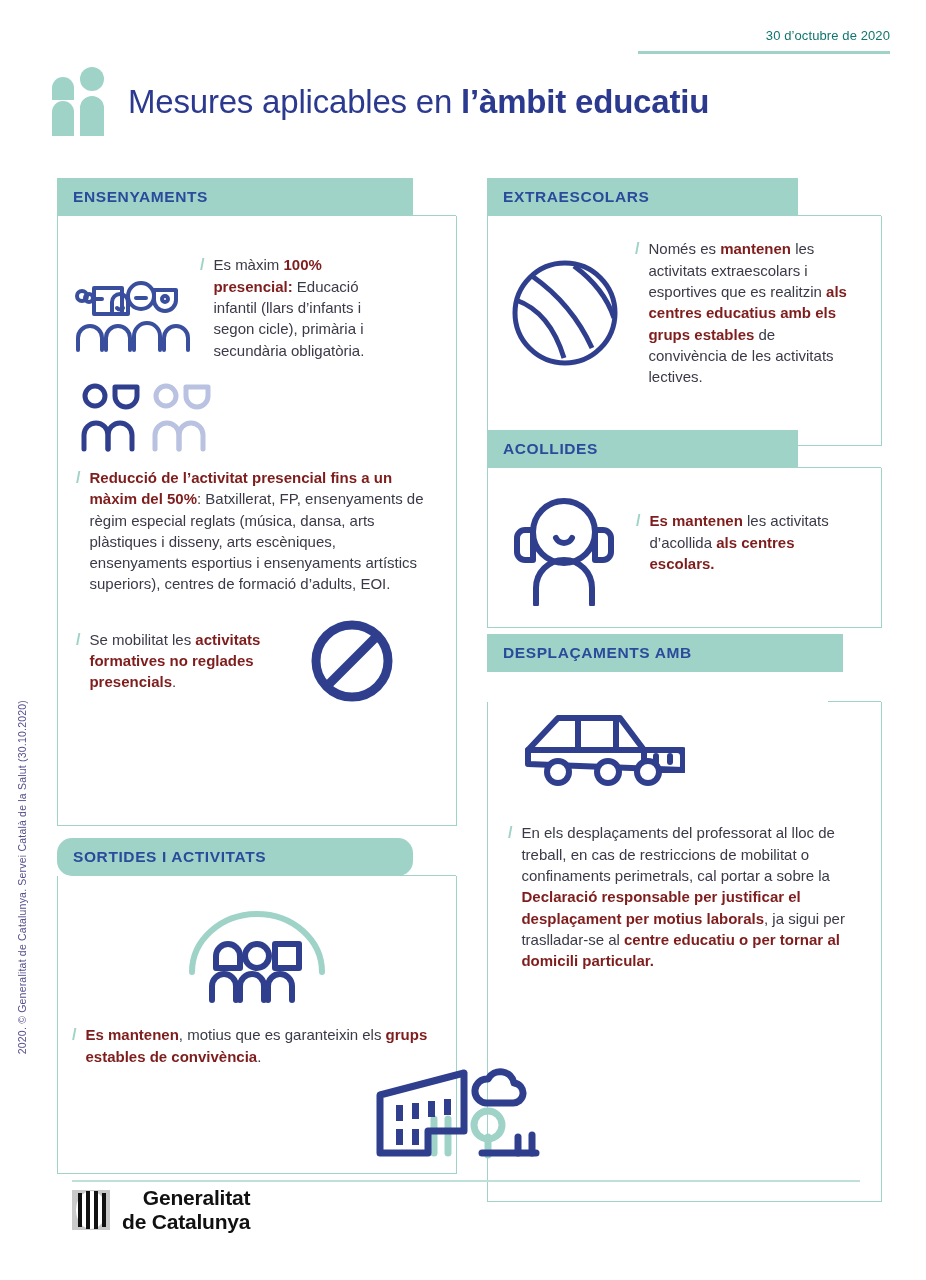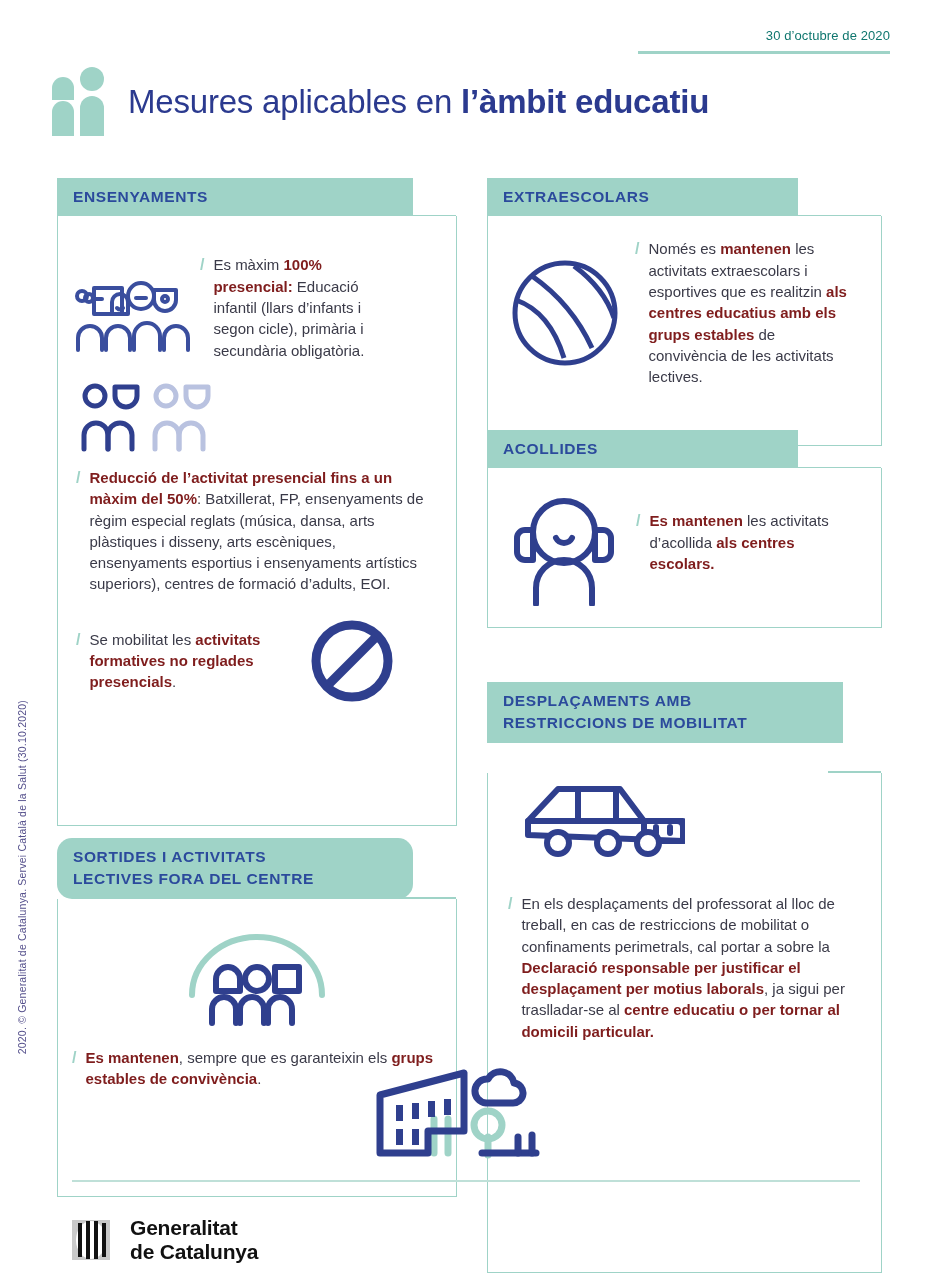--- a/index.html
+++ b/index.html
@@ -153,21 +153,21 @@
 
   #panel-acollides { left: 487px; top: 430px; width: 395px; }
   #panel-acollides .panel-band { width: 295px; }
   #panel-acollides .panel-box { width: 395px; height: 160px; }
   #panel-acollides .panel-box::before{ left:295px; right:0; }
   .acoll-row { display:flex; align-items:flex-start; padding: 20px 18px 0 22px; gap: 18px; }
   .icon-headset { width: 108px; height: 118px; flex:none; }
   .acoll-row .bullet { width: 210px; margin-top: 22px; }
 
   #panel-desplacaments { left: 487px; top: 634px; width: 395px; }
-  #panel-desplacaments .panel-band { width: 340px; margin-top: 48px; }
+  #panel-desplacaments .panel-band { width: 340px; }
   #panel-desplacaments .panel-box { width: 395px; height: 500px; }
   #panel-desplacaments .panel-box::before{ left:340px; right:0; }
   .icon-car { width: 165px; height: 90px; margin: 30px 0 0 32px; display:block; }
   .desp-bullet { padding: 30px 26px 0 20px; }
 
   
   .school-illu {
     position: absolute;
     left: 370px;
     top: 1053px;
@@ -181,24 +181,25 @@
     position: absolute;
     left: 72px;
     top: 1180px;
     width: 788px;
     height: 2px;
     background: #bfe0d8;
   }
   .footer-left {
     position: absolute;
     left: 72px;
-    top: 1216px;
+    top: 1186px;
     display: flex;
     align-items: center;
-    gap: 20px;
+    gap: 12px;
+    text-align: right;
   }
   .gencat-mark { width: 38px; height: 40px; flex:none; }
   .gencat-text {
     font-size: 21px;
     font-weight: 700;
     color: #111111;
     line-height: 1.12;
     letter-spacing: -0.2px;
   }
   .footer-right {
@@ -298,40 +299,39 @@
           <line x1="22" y1="70" x2="70" y2="22" stroke="#2f3f8e" stroke-width="9" stroke-linecap="butt"></line>
         </svg>
       </div>
 
     </div>
   </div>
 
   <div class="panel" id="panel-sortides">
     <div class="panel-band">
       <div>SORTIDES I ACTIVITATS</div>
-      <div>LECTIVES FORA DEL CENTRE</div>
     </div>
     <div class="panel-box">
       <div class="sortides-icon-wrap">
         <svg class="icon-excursion" viewBox="0 0 150 112">
           <path d="M10 74 a65 58 0 0 1 130 0" fill="none" stroke="#9fd3c7" stroke-width="6" stroke-linecap="round"></path>
           <g fill="none" stroke="#2f3f8e" stroke-width="6" stroke-linecap="round" stroke-linejoin="round">
             <path d="M34 70 v-12 a12 12 0 0 1 24 0 v12 z"></path>
             <circle cx="75" cy="58" r="12"></circle>
             <rect x="93" y="46" width="24" height="24"></rect>
             <path d="M30 102 v-14 a12 12 0 0 1 24 0 v14"></path>
             <path d="M58 102 v-14 a12 12 0 0 1 24 0 v14"></path>
             <path d="M86 102 v-14 a12 12 0 0 1 24 0 v14"></path>
           </g>
         </svg>
       </div>
       <div class="sortides-bullet">
         <div class="bullet">
           <span class="slash">/</span>
-          <span class="txt"><b>Es mantenen</b><span>, sempre que es garanteixin els </span><b>grups estables de convivència</b><span>.</span></span>
+          <span class="txt"><b>Es mantenen</b><span>, motius que es garanteixin els </span><b>grups estables de convivència</b><span>.</span></span>
         </div>
       </div>
     </div>
   </div>
 
   <div class="panel" id="panel-extraescolars">
     <div class="panel-band">EXTRAESCOLARS</div>
     <div class="panel-box">
       <div class="extra-row">
         <svg class="icon-ball" viewBox="0 0 115 115">
@@ -367,21 +367,20 @@
           <span class="slash">/</span>
           <span class="txt"><b>Es mantenen</b><span> les activitats d’acollida </span><b>als centres escolars.</b></span>
         </div>
       </div>
     </div>
   </div>
 
   <div class="panel" id="panel-desplacaments">
     <div class="panel-band">
       <div>DESPLAÇAMENTS AMB</div>
-      <div>RESTRICCIONS DE MOBILITAT</div>
     </div>
     <div class="panel-box">
       <svg class="icon-car" viewBox="0 0 165 90">
         <g fill="none" stroke="#2f3f8e" stroke-width="6" stroke-linecap="round" stroke-linejoin="round">
           <path d="M8 62 v-14 l30 -32 h62 l24 32 h33 a6 6 0 0 1 6 6 v14 z"></path>
           <line x1="8" y1="48" x2="124" y2="48"></line>
           <line x1="58" y1="16" x2="58" y2="48"></line>
           <line x1="96" y1="16" x2="96" y2="48"></line>
           <rect x="124" y="48" width="39" height="20"></rect>
           <circle cx="38" cy="70" r="11" fill="#ffffff"></circle>

